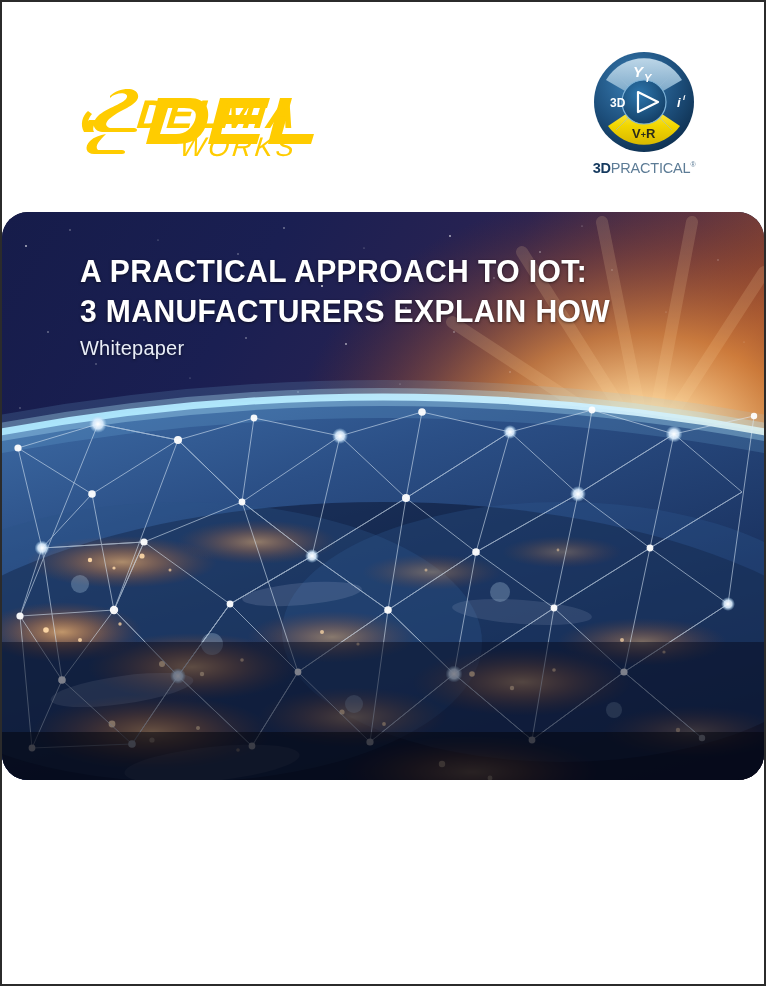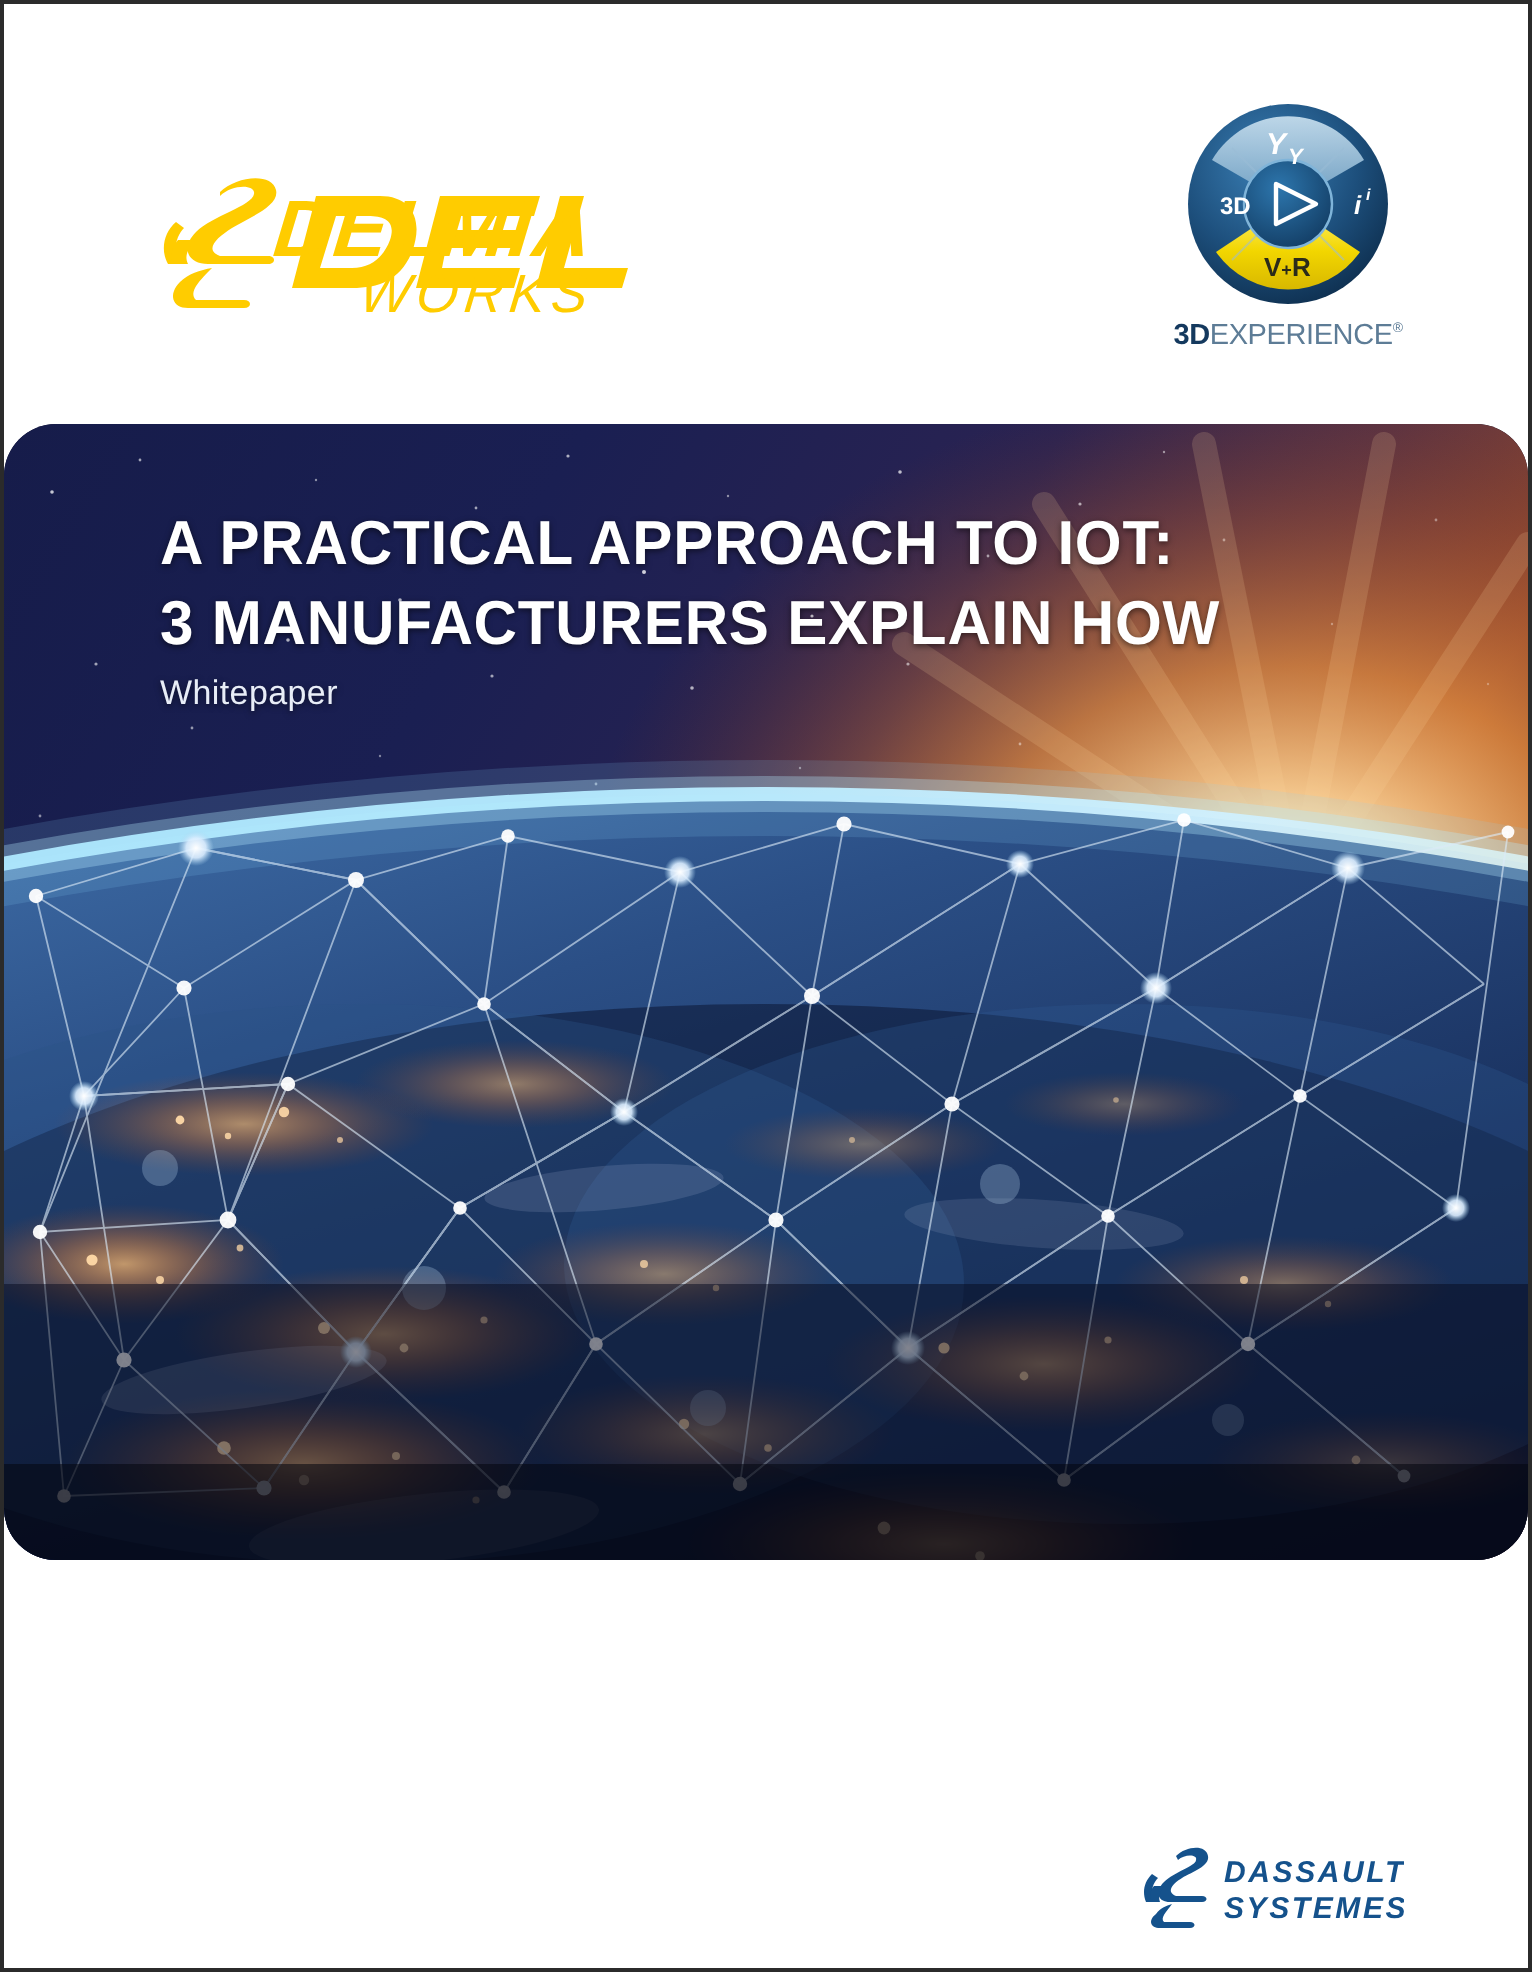--- a/index.html
+++ b/index.html
@@ -101,21 +101,21 @@
     letter-spacing: 0.4px;
     text-shadow: 0 1px 3px rgba(0,0,0,0.55);
     white-space: nowrap;
     transform: scaleX(0.97);
     transform-origin: left center;
   }
 
   .hero-sub {
     margin-top: 6px;
     color: #e8edf7;
-    font-size: 17px;
+    font-size: 20px;
     font-weight: normal;
     letter-spacing: 0.2px;
     text-shadow: 0 1px 3px rgba(0,0,0,0.5);
   }
 
   
   .footer {
     position: absolute;
     bottom: 0; left: 0;
     width: 762px;
@@ -207,21 +207,21 @@
         <text x="18" y="57" fill="#ffffff" font-family="'Liberation Sans', sans-serif" font-size="12" font-weight="bold">3D</text>
         <text x="85" y="57" fill="#ffffff" font-family="'Liberation Sans', sans-serif" font-size="13" font-weight="bold" font-style="italic">i</text>
         <text x="91" y="50" fill="#ffffff" font-family="'Liberation Sans', sans-serif" font-size="8" font-weight="bold" font-style="italic">i</text>
         <text x="40" y="88" fill="#2b2b1a" font-family="'Liberation Sans', sans-serif" font-size="13" font-weight="bold">V<tspan font-size="9">+</tspan>R</text>
 
         <text x="41" y="27" fill="#ffffff" font-family="'Liberation Sans', sans-serif" font-size="15" font-weight="bold" font-style="italic">Y</text>
         <text x="52" y="32" fill="#ffffff" font-family="'Liberation Sans', sans-serif" font-size="11" font-weight="bold" font-style="italic">Y</text>
       </svg>
 
       <div class="exp-wordmark">
-        <span class="exp-3d">3D</span><span class="exp-rest">EXPERIENCE</span><span class="exp-reg">®</span>
+        <span class="exp-3d">3D</span><span class="exp-rest">PRACTICAL</span><span class="exp-reg">®</span>
       </div>
     </div>
   </div>
 
   <div class="hero">
     <svg class="hero-canvas" viewBox="0 0 762 568" preserveAspectRatio="none">
       <defs>
 
         <linearGradient id="space" x1="0" y1="0" x2="1" y2="0.45">
           <stop offset="0%" stop-color="#161c4a"></stop>
@@ -472,27 +472,14 @@
       </g>
     </svg>
 
     <div class="hero-text">
       <div class="hero-title">A PRACTICAL APPROACH TO IOT:</div>
       <div class="hero-title">3 MANUFACTURERS EXPLAIN HOW</div>
       <div class="hero-sub">Whitepaper</div>
     </div>
   </div>
 
-  <div class="footer">
-    <svg class="ds-logo" viewBox="0 0 130 52" width="130" height="52">
-      <g fill="#15528c">
-
-        <path d="M16 14 C21 9, 31 8, 32 14 C33 19, 24 22, 19 25 C14 28, 11 32, 16 34 L29 34 C32 34, 32 37, 29 37 L13 37 C7 37, 5 32, 10 27 C15 22, 26 19, 26 16 C27 13, 20 13, 17 16 Z"></path>
-        <path d="M7 25 C4 28, 3 33, 5 37 L1 37 C-1 32, 0 27, 4 23 Z"></path>
-        <path d="M5 29 L10 29 C8 32, 7 34, 8 37 L3 37 C3 34, 3 31, 5 29 Z"></path>
-        <path d="M14 38 C11 42, 8 45, 10 47 L23 47 C26 47, 26 50, 23 50 L8 50 C3 50, 2 46, 6 43 C8 40, 11 39, 14 38 Z"></path>
-      </g>
-      <text x="40" y="27" fill="#15528c" font-family="'Liberation Sans', sans-serif" font-size="15" font-weight="bold" font-style="italic" letter-spacing="1.3">DASSAULT</text>
-      <text x="40" y="45" fill="#15528c" font-family="'Liberation Sans', sans-serif" font-size="15" font-weight="bold" font-style="italic" letter-spacing="1.3">SYSTEMES</text>
-    </svg>
-  </div>
 
 </div>
 
 </body></html>

